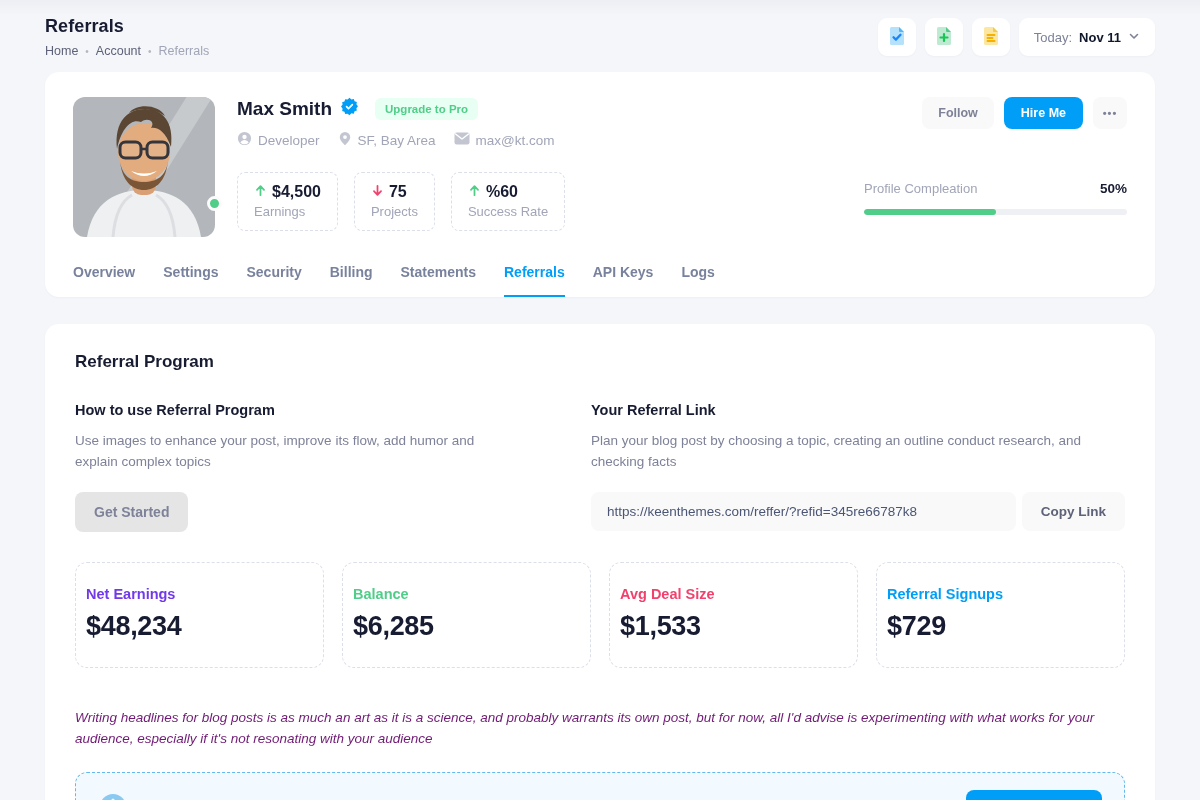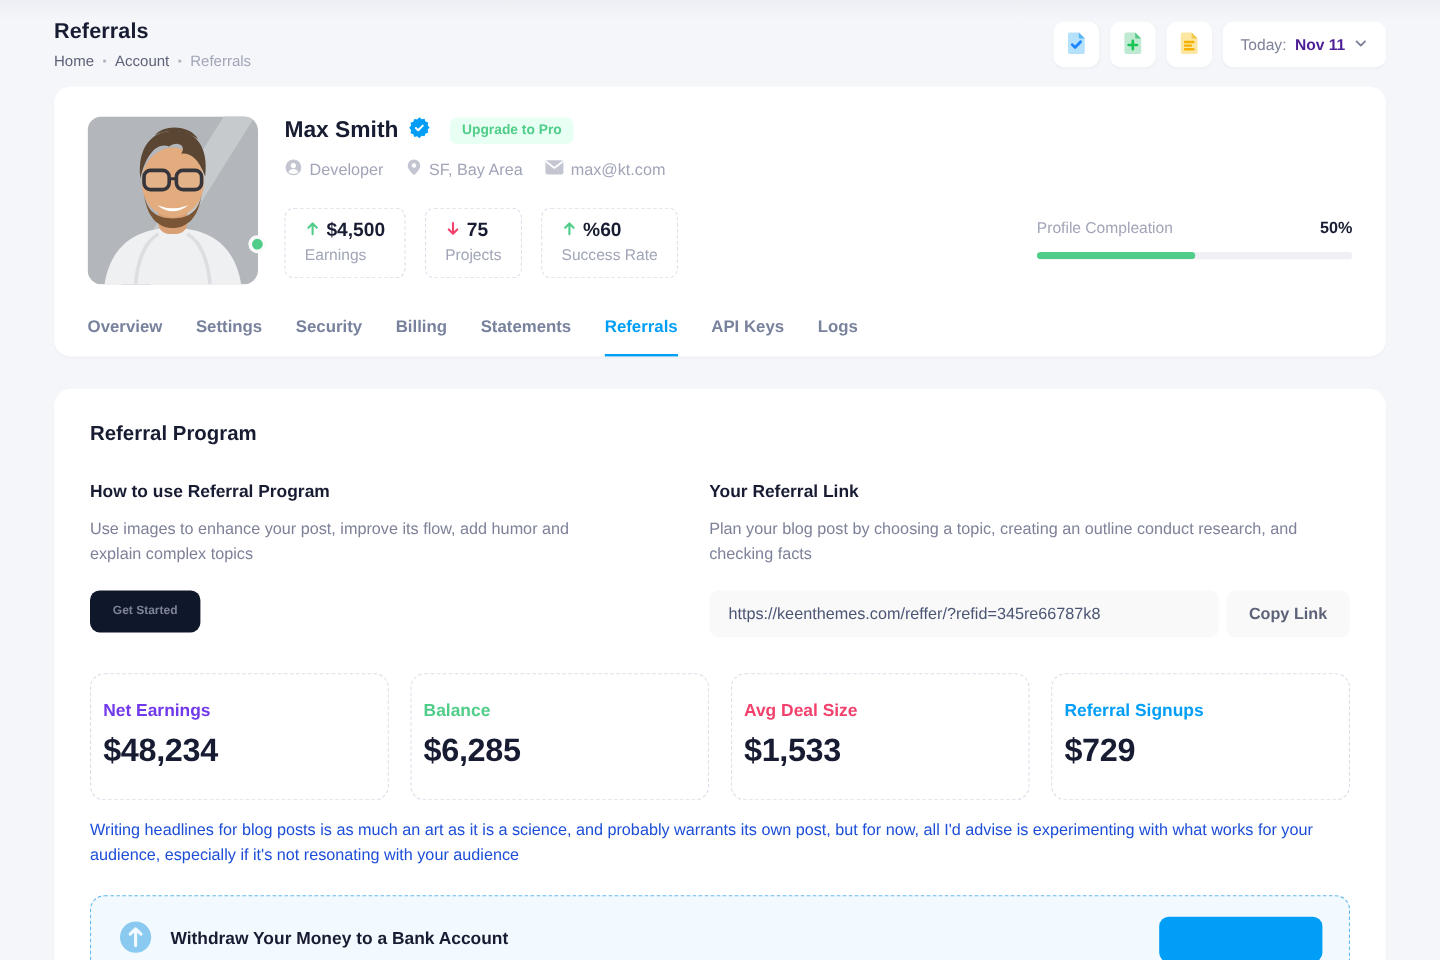--- a/index.html
+++ b/index.html
@@ -12,21 +12,21 @@
   
   .page-header { display:flex; justify-content:space-between; align-items:flex-start; padding:16px 45px 14px; }
   .page-title { font-size:18px; font-weight:700; color:#181C32; margin-bottom:7px; letter-spacing:.1px; }
   .breadcrumb { font-size:12.5px; font-weight:500; color:#5E6278; display:flex; align-items:center; gap:7px; }
   .breadcrumb .sep { color:#B5B5C3; font-size:10px; }
   .breadcrumb .current { color:#A1A5B7; }
   .toolbar { display:flex; align-items:center; gap:9px; margin-top:2px; }
   .icon-btn { width:38px; height:38px; background:#fff; border:none; border-radius:9px; display:flex; align-items:center; justify-content:center; cursor:pointer; box-shadow:0 1px 2px rgba(76,78,100,.04); }
   .date-btn { height:38px; background:#fff; border:none; border-radius:9px; display:flex; align-items:center; gap:7px; padding:0 15px; cursor:pointer; font-family:inherit; box-shadow:0 1px 2px rgba(76,78,100,.04); }
   .date-label { font-size:13px; font-weight:500; color:#7E8299; }
-  .date-value { font-size:13px; font-weight:700; color:#4c1d95; }
+  .date-value { font-size:13px; font-weight:700; color:#0f172a; }
   
   .card { background:#fff; border-radius:14px; margin:0 45px; box-shadow:0 1px 2px rgba(76,78,100,.04); }
   .profile-card { padding:25px 28px 0; }
   .profile-top { display:flex; }
   .avatar-wrap { position:relative; width:142px; height:140px; flex:none; }
   .avatar { width:142px; height:140px; border-radius:12px; overflow:hidden; display:block; }
   .online-dot { position:absolute; right:-7px; top:99px; width:15px; height:15px; border-radius:50%; background:#50CD89; border:3px solid #fbfbfc; }
   .profile-main { flex:1; margin-left:22px; }
   .row1 { display:flex; justify-content:space-between; align-items:flex-start; }
   .name-row { display:flex; align-items:center; gap:8px; }
@@ -55,29 +55,29 @@
   .tab { font-size:14px; font-weight:600; color:#78829D; padding-bottom:15px; border-bottom:2px solid transparent; cursor:pointer; }
   .tab.active { color:#009EF7; border-bottom-color:#009EF7; }
   
   .referral-card { margin-top:27px; padding:28px 30px 30px; }
   .section-title { font-size:17px; font-weight:700; color:#181C32; margin-bottom:30px; }
   .columns { display:flex; gap:76px; }
   .col-left { flex:0 0 440px; }
   .col-right { flex:1; }
   .col-heading { font-size:14.5px; font-weight:700; color:#181C32; margin-bottom:13px; }
   .col-desc { font-size:13.5px; font-weight:500; color:#7E8299; line-height:1.55; margin-bottom:19px; }
-  .get-started { display:inline-block; background:#0f172a; color:#7E8299; font-size:10px; font-weight:600; padding:12px 19px; border:none; border-radius:8px; cursor:pointer; font-family:inherit; }
+  .get-started { display:inline-block; background:#e5e5e5; color:#7E8299; font-size:14px; font-weight:600; padding:12px 19px; border:none; border-radius:8px; cursor:pointer; font-family:inherit; }
   .link-row { display:flex; gap:6px; }
   .link-input { flex:1; background:#F9F9F9; border:none; border-radius:8px; padding:12px 16px; font-size:13.5px; font-weight:500; color:#4B5675; font-family:inherit; outline:none; }
   .copy-btn { background:#F9F9F9; border:none; border-radius:8px; padding:12px 19px; font-size:13.5px; font-weight:600; color:#5E6278; cursor:pointer; font-family:inherit; }
   .ref-stats { display:flex; gap:18px; margin-top:30px; }
   .ref-stat { flex:1; border:1px dashed #DBDFE9; border-radius:12px; text-align:left; padding:23px 10px 25px; }
   .ref-stat-label { font-size:14.5px; font-weight:600; }
   .ref-stat-value { font-size:27px; font-weight:700; color:#181C32; margin-top:9px; letter-spacing:-.3px; }
-  .note { margin-top:14px; font-size:13.5px; font-weight:500; color:#1d4ed8; line-height:1.6; max-width:1070px; }
+  .note { margin-top:39px; font-size:13.5px; font-weight:500; color:#701a75; line-height:1.6; max-width:1070px;font-style:italic; }
   .banner { margin-top:22px; background:#F3FAFF; border:1px dashed #62B8EF; border-radius:12px; padding:17px 22px; display:flex; align-items:center; gap:14px; }
   .banner-title { font-size:14.5px; font-weight:700; color:#181C32; }
   .banner-btn { margin-left:auto; background:#009EF7; border:none; border-radius:8px; min-width:136px; height:38px; cursor:pointer; }
 </style>
 </head>
 <body>
 
 <div class="page-header">
   <div>
     <div class="page-title">Referrals</div>
@@ -188,20 +188,25 @@
               <span>
                 <svg width="16" height="13" viewBox="0 0 16 13">
                     <rect x="0.5" y="0.5" width="15" height="12" rx="2" fill="#C3C6D1"></rect>
                     <path d="M1.5 2l6.5 5 6.5-5" stroke="#fff" stroke-width="1.4" fill="none" stroke-linecap="round" stroke-linejoin="round"></path>
                   </svg>
               </span>
               <span>max@kt.com</span>
             </span>
           </div>
         </div>
+        <div class="actions">
+          <button class="btn btn-light">Follow</button>
+          <button class="btn btn-primary">Hire Me</button>
+          <button class="btn btn-more">•••</button>
+        </div>
       </div>
 
       <div class="row2">
         <div class="stat-boxes">
           <div class="stat-box">
             <div class="stat-value">
               <span><svg width="13" height="13" viewBox="0 0 14 14">
                     <path d="M7 12V2.6M3.2 6.2L7 2.4l3.8 3.8" stroke="#50CD89" stroke-width="1.9" fill="none" stroke-linecap="round" stroke-linejoin="round"></path>
                   </svg></span>
               <span>$4,500</span>

